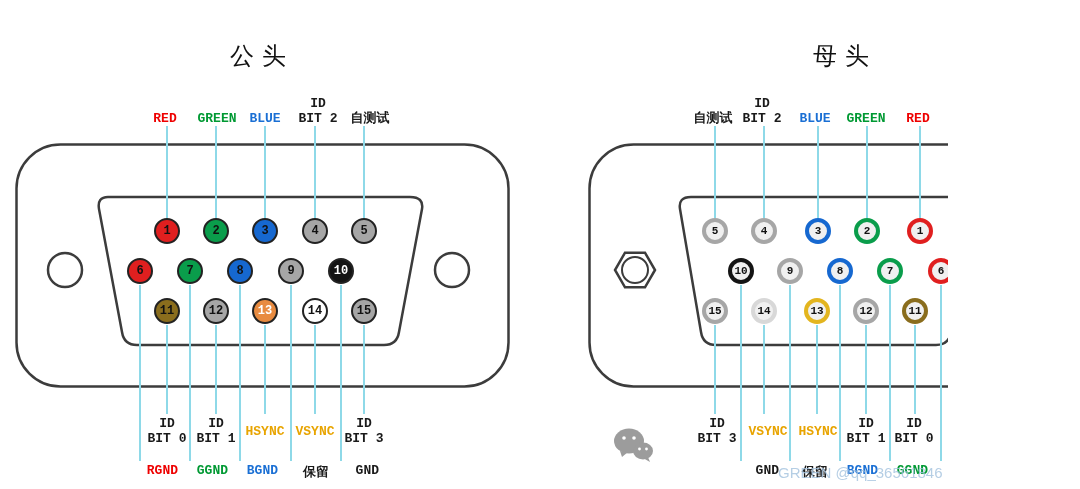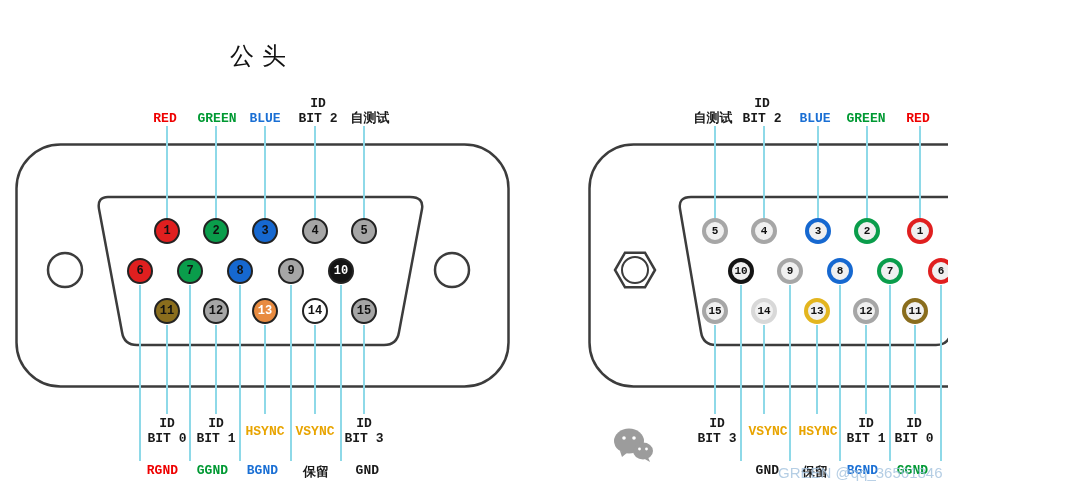--- a/index.html
+++ b/index.html
@@ -115,20 +115,21 @@
     <span>ID</span>
     <span>BIT 3</span>
   </div>
 
   <div class="lbl2" style="left: 102px; top: 463px; color: rgb(238, 0, 0);">RGND</div>
   <div class="lbl2" style="left: 152px; top: 463px; color: rgb(0, 153, 51);">GGND</div>
   <div class="lbl2" style="left: 202px; top: 463px; color: rgb(26, 111, 212);">BGND</div>
   <div class="lbl2" style="left: 253px; top: 463px; color: rgb(26, 26, 26);">保留</div>
   <div class="lbl2" style="left: 303px; top: 463px; color: rgb(26, 26, 26);">GND</div>
 
+  <div class="title" style="left:780px;top:40px">母头</div>
 
   <svg class="shell" style="left:588px;top:143px" width="490" height="245" viewBox="0 0 490 245">
     <rect x="1.5" y="1.5" width="487" height="242" rx="44" fill="#ffffff" stroke="#3c3c3c" stroke-width="2.5"></rect>
     <polygon points="67,127 57,144.3 37,144.3 27,127 37,109.7 57,109.7" fill="none" stroke="#3c3c3c" stroke-width="2.5"></polygon>
     <circle cx="47" cy="127" r="13" fill="none" stroke="#3c3c3c" stroke-width="2"></circle>
     <polygon points="463,127 453,144.3 433,144.3 423,127 433,109.7 453,109.7" fill="none" stroke="#3c3c3c" stroke-width="2.5"></polygon>
     <circle cx="443" cy="127" r="13" fill="none" stroke="#3c3c3c" stroke-width="2"></circle>
     <path d="M 103 54 L 372 54 Q 386 54 384 66 L 363 189 Q 361 202 348 202 L 128 202 Q 115 202 113 189 L 92 66 Q 90 54 103 54 Z" fill="none" stroke="#3c3c3c" stroke-width="2.5"></path>
   </svg>
 

